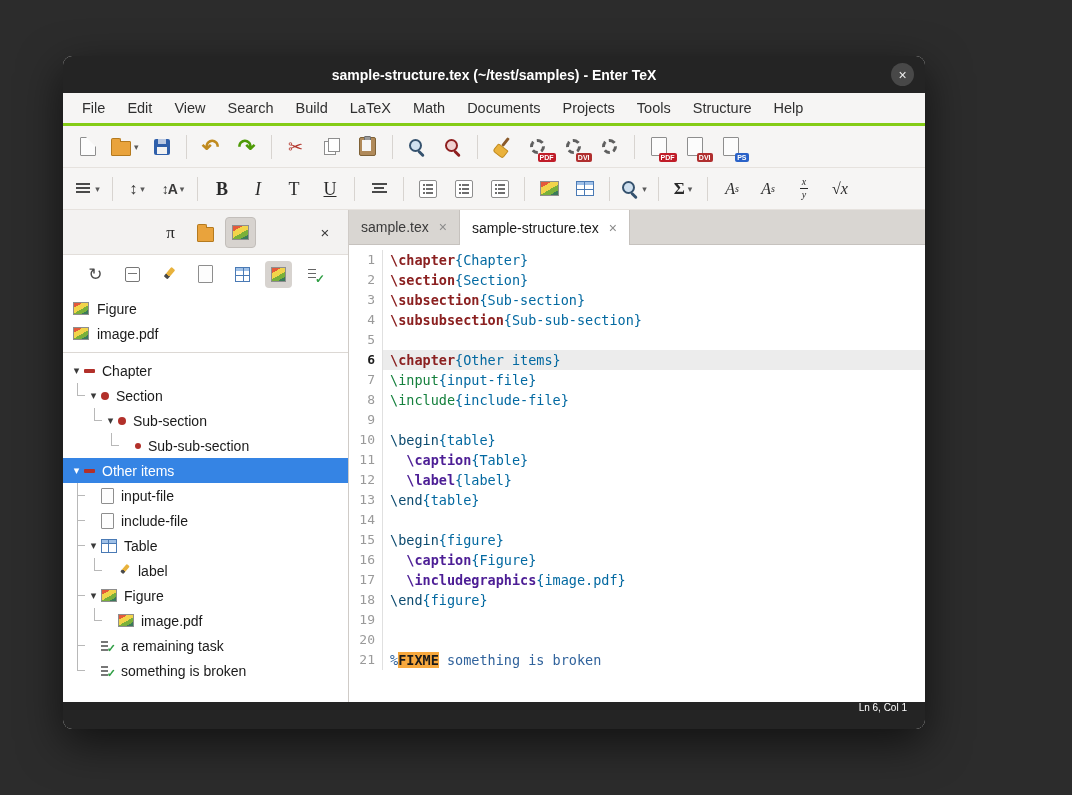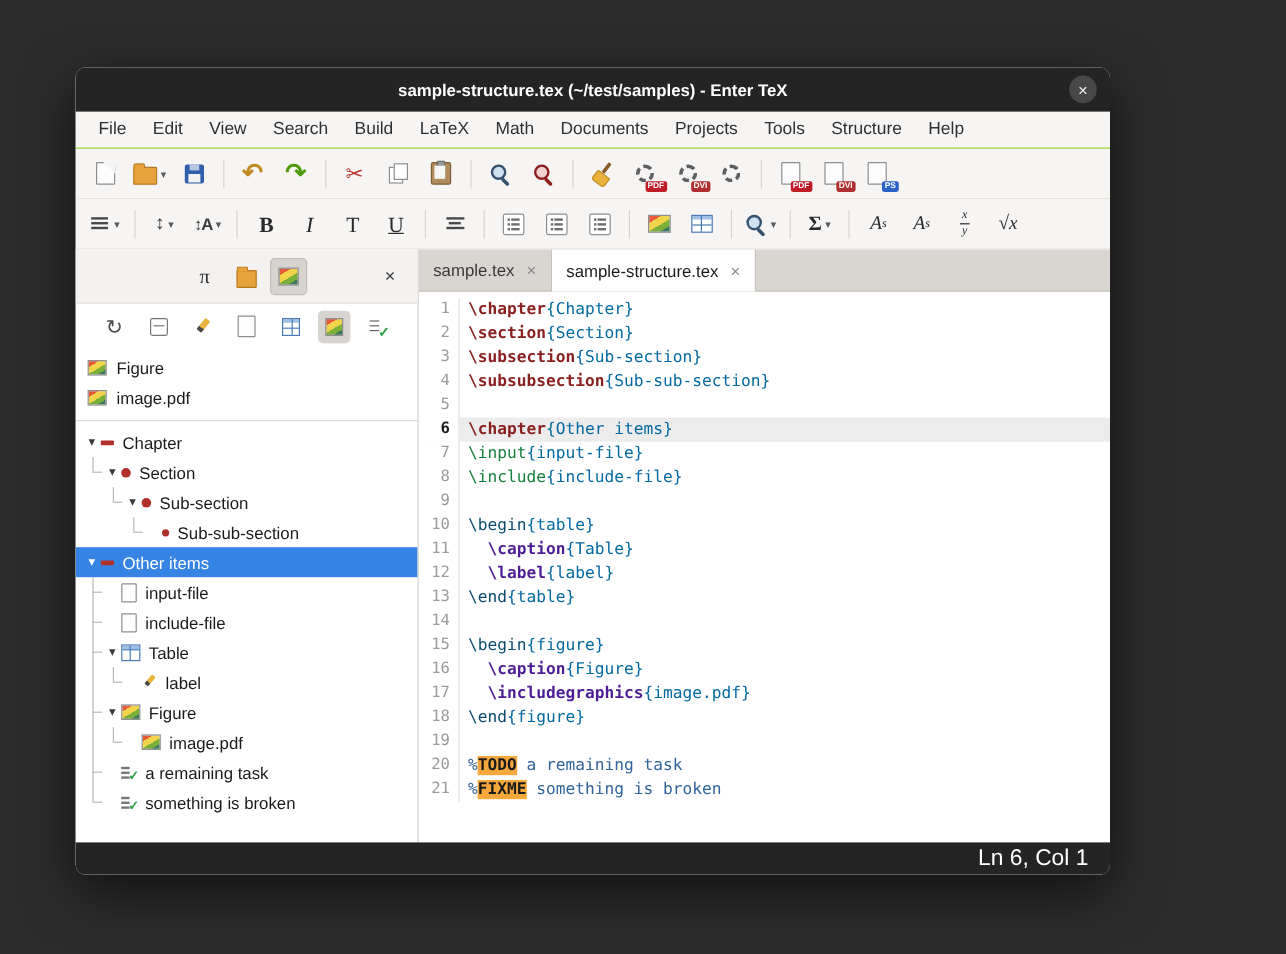--- a/index.html
+++ b/index.html
@@ -5,21 +5,21 @@
   html,body{margin:0;padding:0}
   body{width:1072px;height:795px;background:#2c2c2c;font-family:"Liberation Sans",sans-serif;position:relative;overflow:hidden}
   .window{position:absolute;left:63px;top:56px;width:862px;height:673px;background:#f6f5f4;border-radius:9px;
           box-shadow:0 14px 44px rgba(0,0,0,.6);display:flex;flex-direction:column;overflow:hidden}
   
   .titlebar{height:37px;background:#242424;display:flex;align-items:center;justify-content:center;position:relative;flex:0 0 auto}
   .title{color:#fff;font-weight:bold;font-size:14px}
   .close-btn{position:absolute;right:11px;top:7px;width:23px;height:23px;border-radius:50%;background:#484848;color:#ededed;
              display:flex;align-items:center;justify-content:center;font-size:14px;line-height:1;cursor:default}
   
-  .menubar{height:30px;background:#f6f5f4;display:flex;align-items:center;padding-left:8px;border-bottom:1px solid #84cc16;flex:0 0 auto}
+  .menubar{height:30px;background:#f6f5f4;display:flex;align-items:center;padding-left:8px;border-bottom:3px solid #84cc16;flex:0 0 auto}
   .menu-item{padding:3px 11px;font-size:14.5px;color:#303030;border-radius:4px}
   
   .toolbar{height:41px;background:#f6f5f4;display:flex;align-items:center;padding:0 8px;border-bottom:1px solid #e6e2de;flex:0 0 auto}
   .tb-group{display:flex;align-items:center;gap:2px}
   .tb-sep{width:1px;height:24px;background:#d8d4d0;margin:0 7px}
   .tb-btn{position:relative;min-width:34px;height:32px;border:0;background:transparent;border-radius:4px;display:flex;
           align-items:center;justify-content:center;padding:0 4px;cursor:default;font-family:inherit}
   .caret{font-size:9px;color:#5a5a5a;margin-left:3px}
   .badge{position:absolute;right:-1px;bottom:1px;font:bold 7px/9px "Liberation Sans",sans-serif;color:#fff;background:#c01c28;
          padding:0 2px;border-radius:2px}
@@ -155,22 +155,22 @@
   .line.current .ln{color:#1a1a1a;font-weight:bold}
   .code{padding-left:7px}
   .sg-s{color:#8b2020;font-weight:bold}
   .sg-i{color:#15803d}
   .sg-e{color:#0c4a6e;font-weight:normal}
   .sg-c{color:#4c1d95;font-weight:bold}
   .sg-t{color:#0369a1}
   .sg-m{color:#31639c}
   .sg-d{background:#f7a83d;color:#1a1a1a;font-weight:bold}
   
-  .statusbar{height:27px;background:#242424;display:flex;align-items:center;justify-content:flex-end;padding-right:18px;
-             color:#fff;font-size:19px;flex:0 0 auto}
+  .statusbar{height:27px;background:#242424;display:flex;justify-content:flex-end;padding-right:18px;
+             color:#fff;font-size:10px;flex:0 0 auto}
 </style>
 </head>
 <body>
 
 <div class="window">
   <div class="titlebar">
     <span class="title">sample-structure.tex (~/test/samples) - Enter TeX</span>
     <span class="close-btn">×</span>
   </div>
 
@@ -515,21 +515,21 @@
           <div class="line"><span class="ln">10</span><span class="code"><span class="sg-e">\begin</span><span class="sg-t">{table}</span></span></div>
           <div class="line"><span class="ln">11</span><span class="code"><span class="sg-t">  </span><span class="sg-c">\caption</span><span class="sg-t">{Table}</span></span></div>
           <div class="line"><span class="ln">12</span><span class="code"><span class="sg-t">  </span><span class="sg-c">\label</span><span class="sg-t">{label}</span></span></div>
           <div class="line"><span class="ln">13</span><span class="code"><span class="sg-e">\end</span><span class="sg-t">{table}</span></span></div>
           <div class="line"><span class="ln">14</span><span class="code"></span></div>
           <div class="line"><span class="ln">15</span><span class="code"><span class="sg-e">\begin</span><span class="sg-t">{figure}</span></span></div>
           <div class="line"><span class="ln">16</span><span class="code"><span class="sg-t">  </span><span class="sg-c">\caption</span><span class="sg-t">{Figure}</span></span></div>
           <div class="line"><span class="ln">17</span><span class="code"><span class="sg-t">  </span><span class="sg-c">\includegraphics</span><span class="sg-t">{image.pdf}</span></span></div>
           <div class="line"><span class="ln">18</span><span class="code"><span class="sg-e">\end</span><span class="sg-t">{figure}</span></span></div>
           <div class="line"><span class="ln">19</span><span class="code"></span></div>
-          <div class="line"><span class="ln">20</span><span class="code"><span class="sg-m">%</span><span class="sg-d">TODO</span><span class="sg-m"> a remaining task</span></span></div>
+          <div class="line"><span class="ln">20</span></div>
           <div class="line"><span class="ln">21</span><span class="code"><span class="sg-m">%</span><span class="sg-d">FIXME</span><span class="sg-m"> something is broken</span></span></div>
         </div>
     </div>
   </div>
 
   <div class="statusbar">
     <span>Ln 6, Col 1</span>
   </div>
 </div>
 

